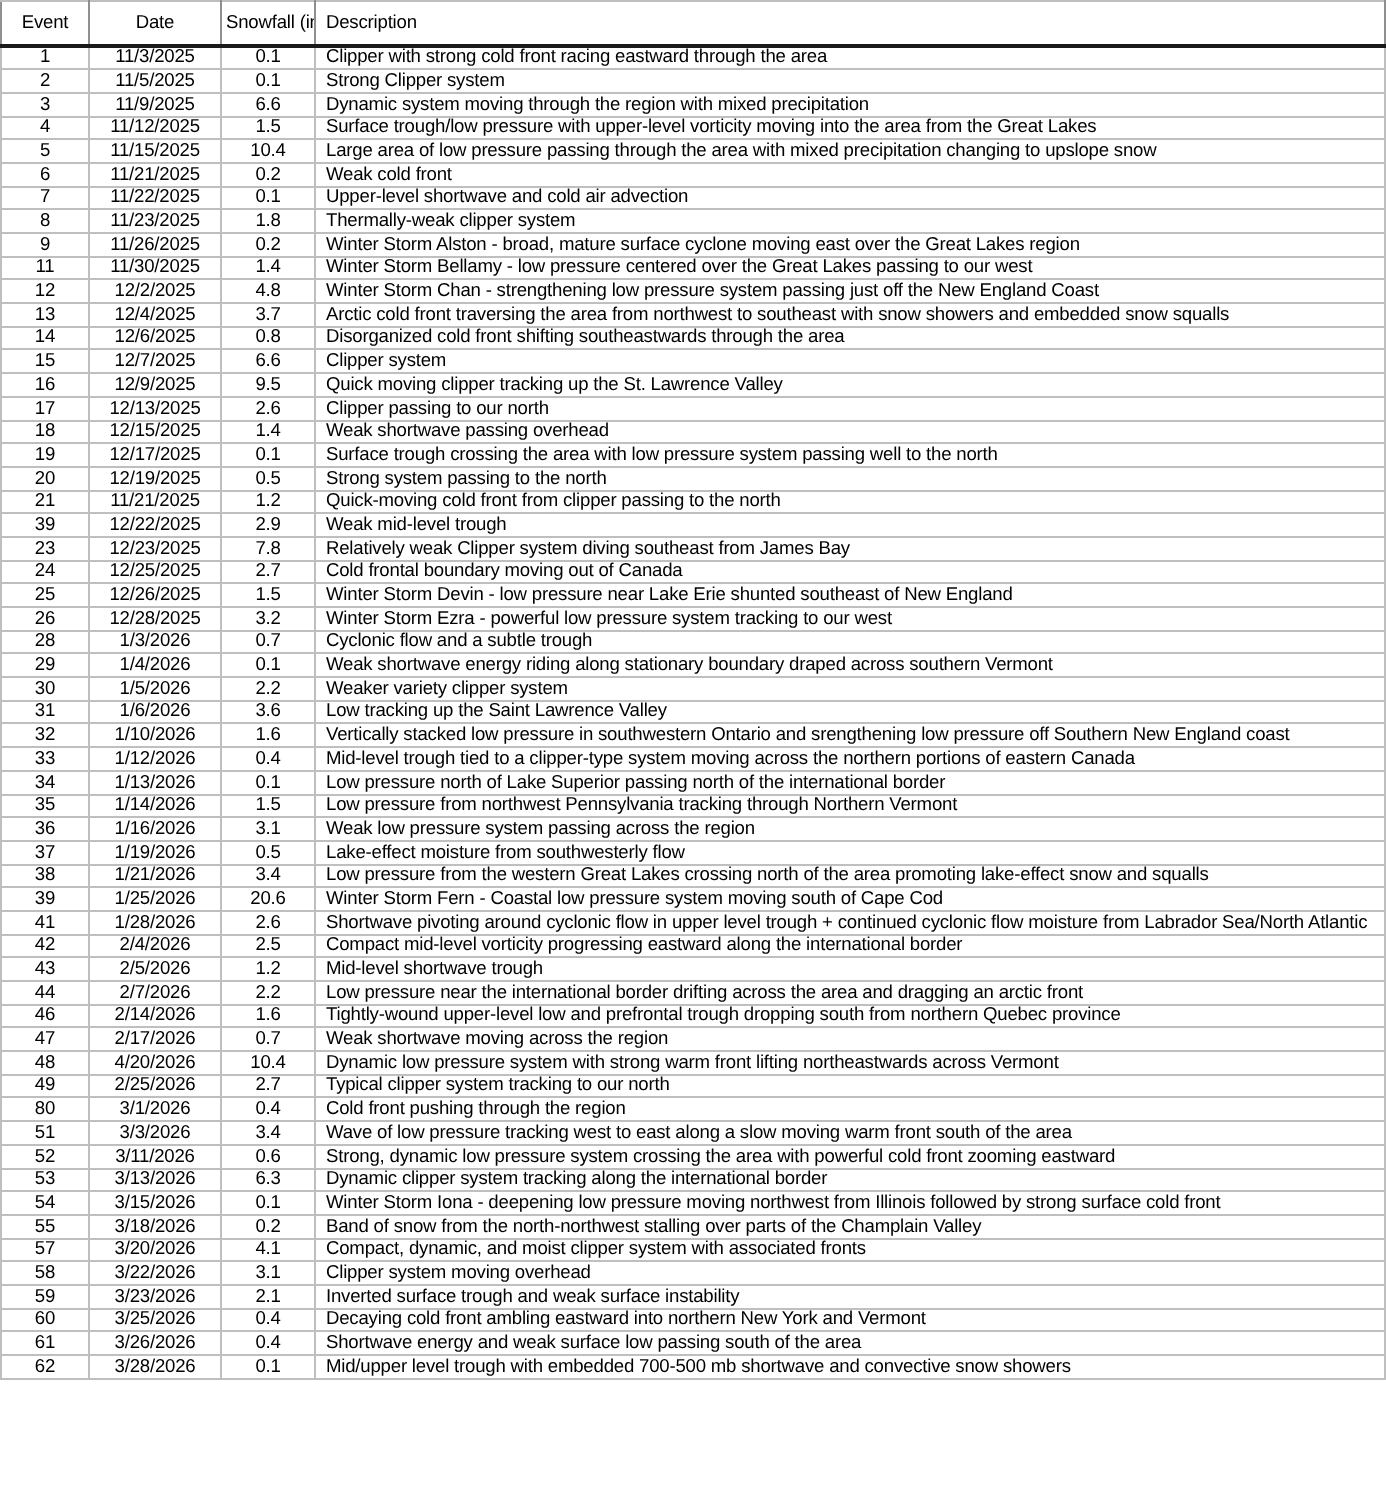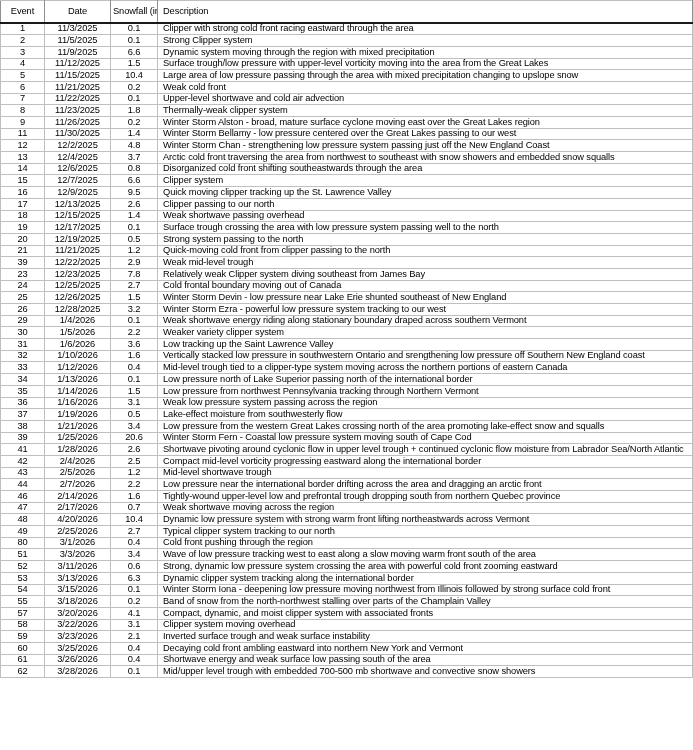--- a/index.html
+++ b/index.html
@@ -216,20 +216,26 @@
           <td class="col2">1.5</td>
           <td class="col3">Winter Storm Devin - low pressure near Lake Erie shunted southeast of New England</td>
         </tr>
         <tr>
           <td class="col0">26</td>
           <td class="col1">12/28/2025</td>
           <td class="col2">3.2</td>
           <td class="col3">Winter Storm Ezra - powerful low pressure system tracking to our west</td>
         </tr>
         <tr>
+          <td class="col0">28</td>
+          <td class="col1">1/3/2026</td>
+          <td class="col2">0.7</td>
+          <td class="col3">Cyclonic flow and a subtle trough</td>
+        </tr>
+        <tr>
           <td class="col0">29</td>
           <td class="col1">1/4/2026</td>
           <td class="col2">0.1</td>
           <td class="col3">Weak shortwave energy riding along stationary boundary draped across southern Vermont</td>
         </tr>
         <tr>
           <td class="col0">30</td>
           <td class="col1">1/5/2026</td>
           <td class="col2">2.2</td>
           <td class="col3">Weaker variety clipper system</td>

